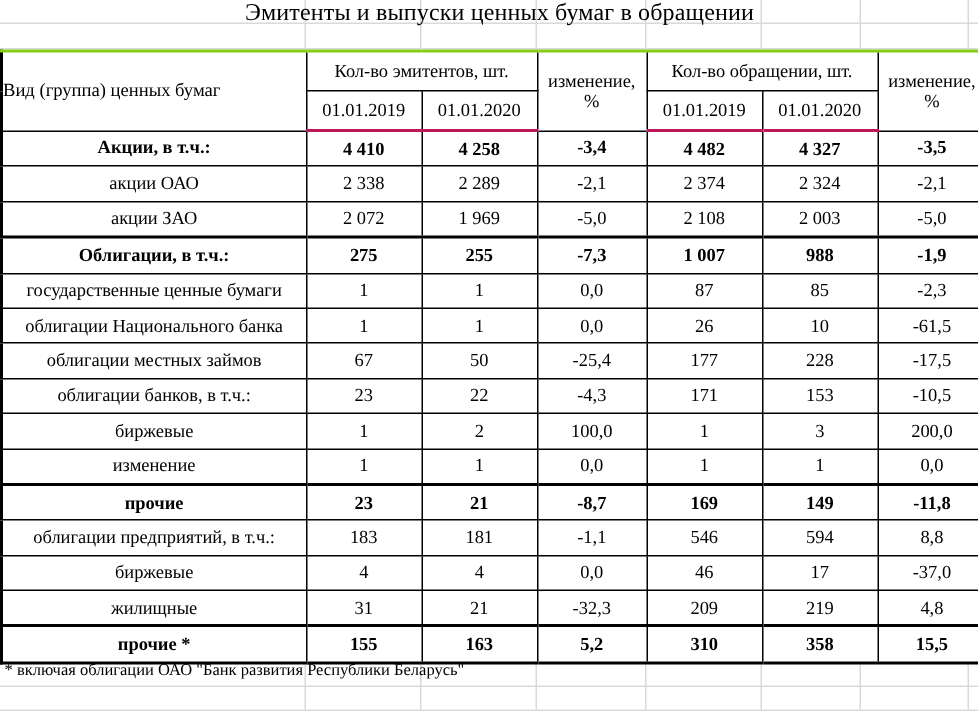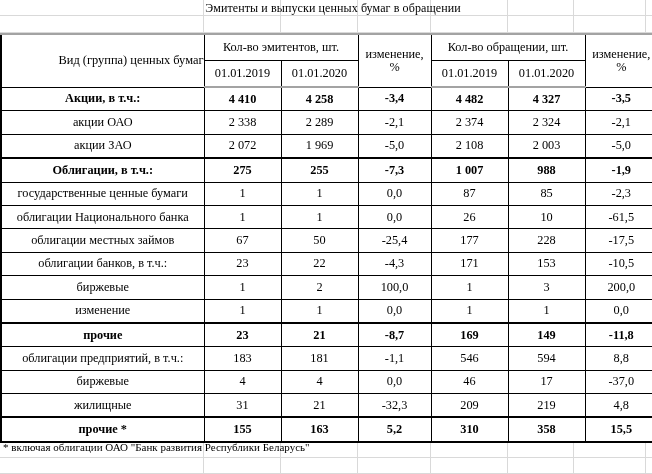--- a/index.html
+++ b/index.html
@@ -44,21 +44,21 @@
   .page {
     position: relative;
     z-index: 1;
     width: 652px;
     height: 474px;
   }
 
   
   .title {
     text-align: center;
-    font-size: 12px;
+    font-size: 16px;
     line-height: 15px;
     padding-top: 1px;
     padding-left: 14px;
     white-space: nowrap;
     letter-spacing: 0.1px;
   }
 
   
   .table-wrap {
     position: absolute;
@@ -89,23 +89,22 @@
   }
 
   
   thead th {
     text-align: center;
     font-size: 12.2px;
     height: 25px;
     padding: 0 2px;
   }
   thead th.hdr-name {
-    text-align: right;
+    text-align: left;
     font-size: 12.4px;
-    padding-left: 13px;
   }
   thead th.hdr-pct {
     line-height: 13px;
   }
   thead th.hdr-pct .pct-word { display: block; }
   thead th.hdr-pct .pct-sign { display: block; }
 
   
   tbody td {
     height: 22.4px;
@@ -123,32 +122,32 @@
   }
   tr.thick-top td {
     border-top: 2px solid #000000;
   }
   tr.thick-bottom td {
     border-bottom: 2px solid #000000;
   }
 
   
   thead tr:first-child th {
-    border-top: 2px solid #a3a3a3;
+    border-top: 2px solid #84cc16;
   }
   thead th.frame-left,
   tbody td.frame-left {
     border-left: 2px solid #000000;
   }
   thead th.frame-right,
   tbody td.frame-right {
     border-right: 2px solid #000000;
   }
   thead tr.hdr-row2 th {
-    border-bottom: 2px solid #a3a3a3;
+    border-bottom: 2px solid #be185d;
   }
 
   
   .footnote {
     position: absolute;
     left: 3px;
     top: 441px;
     font-size: 11px;
     line-height: 13px;
     white-space: nowrap;

